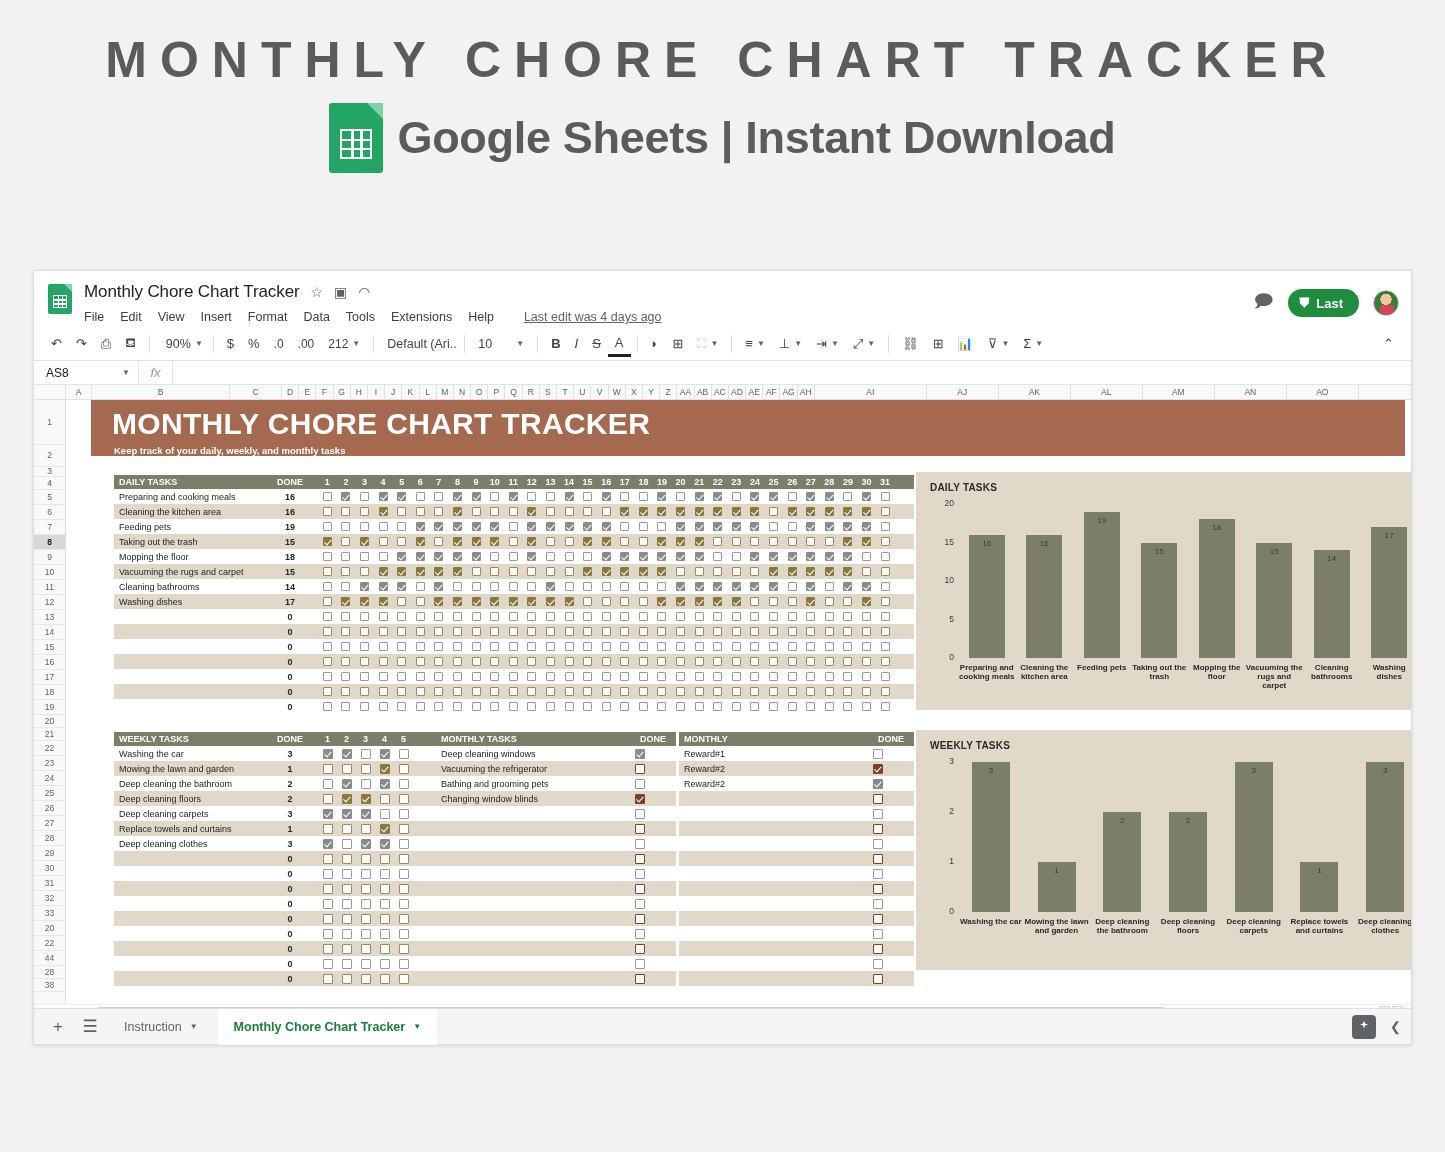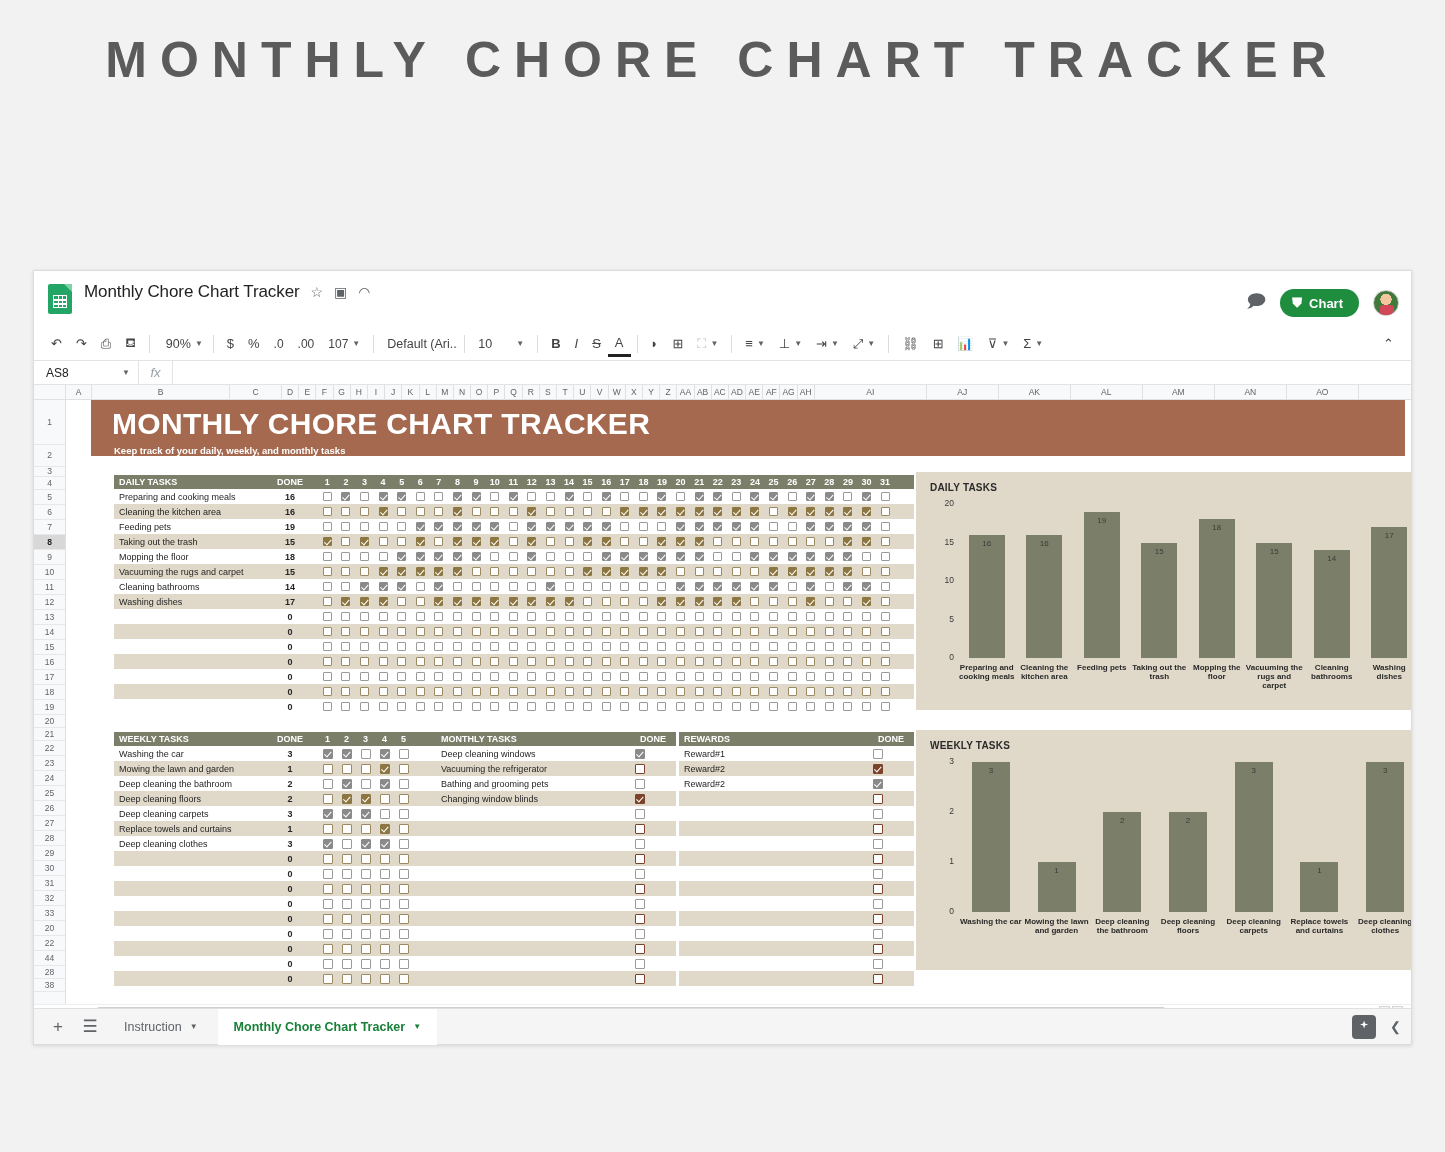--- a/index.html
+++ b/index.html
@@ -190,43 +190,63 @@
   .explore-btn { width:24px; height:24px; background:#5f6368; border-radius:4px; position:relative;}
   .explore-btn:after{content:"";position:absolute;left:8px;top:6px;width:8px;height:8px;
      background:#fff;clip-path:polygon(50% 0,62% 38%,100% 50%,62% 62%,50% 100%,38% 62%,0 50%,38% 38%);}
   .collapse-ico { color:#5f6368; font-size:13px; }
 </style>
 </head>
 <body>
 
 <div class="promo">
   <div class="promo-title">MONTHLY CHORE CHART TRACKER</div>
+  <div class="promo-sub">
+    <span class="gs-logo">
+      <span class="page"></span>
+        <span class="fold"></span>
+        <span class="grid"></span>
+    </span>
+    <span class="promo-sub-text">Google Sheets | Instant Download</span>
+  </div>
 </div>
 
 <div class="window">
 
   <div class="titlebar">
     <span class="app-icon">
       <span class="page"></span>
         <span class="fold"></span>
         <span class="grid"></span>
     </span>
     <div class="title-block">
       <div class="title-row">
         <span class="doc-title">Monthly Chore Chart Tracker</span>
         <span class="ticon">☆</span>
         <span class="ticon">▣</span>
         <span class="ticon">◠</span>
       </div>
+      <div class="menu-row">
+        <span class="menu-item">File</span>
+        <span class="menu-item">Edit</span>
+        <span class="menu-item">View</span>
+        <span class="menu-item">Insert</span>
+        <span class="menu-item">Format</span>
+        <span class="menu-item">Data</span>
+        <span class="menu-item">Tools</span>
+        <span class="menu-item">Extensions</span>
+        <span class="menu-item">Help</span>
+        <span class="last-edit">Last edit was 4 days ago</span>
+      </div>
     </div>
     <div class="titlebar-right">
       <span class="comment-ico">🗩</span>
       <span class="share-btn">
         <span>⛊</span>
-        <span>Chart</span>
+        <span>Last</span>
       </span>
       <span class="avatar"></span>
     </div>
   </div>
 
   <div class="toolbar">
     <span class="tb">↶</span>
     <span class="tb">↷</span>
     <span class="tb">⎙</span>
     <span class="tb">⛾</span>
@@ -234,21 +254,21 @@
     <span class="tb zoombox">
       <span>90%</span>
         <span class="tcaret">▼</span>
     </span>
     <span class="tsep"></span>
     <span class="tb">$</span>
     <span class="tb">%</span>
     <span class="tb sm">.0</span>
     <span class="tb sm">.00</span>
     <span class="tb sm">
-      <span>107</span>
+      <span>212</span>
         <span class="tcaret">▼</span>
     </span>
     <span class="tsep"></span>
     <span class="tb fontbox">
       <span>Default (Ari...</span>
     </span>
     <span class="tsep"></span>
     <span class="tb sizebox">
       <span>10</span>
     </span>
@@ -2351,21 +2371,21 @@
             </div>
             <div class="row rowM alt">
               <div class="tname" style="flex:1"></div>
               <div class="cellw" style="width:72px;justify-content:center">
                 <span class="cb alt mon big"></span>
               </div>
             </div>
           </div>
         <div class="tbl" id="rewards-table" style="left:613px; top:332px; width:235px;">
             <div class="hdr-row hdrM">
-              <div class="tname" style="flex:1">REWARDS</div>
+              <div class="tname" style="flex:1">MONTHLY</div>
               <div class="tdone" style="width:72px;text-align:right;padding-right:10px">DONE</div>
             </div>
             <div class="row rowM">
               <div class="tname" style="flex:1">Reward#1</div>
               <div class="cellw" style="width:72px;justify-content:center">
                 <span class="cb mon big"></span>
               </div>
             </div>
             <div class="row rowM alt">
               <div class="tname" style="flex:1">Reward#2</div>

